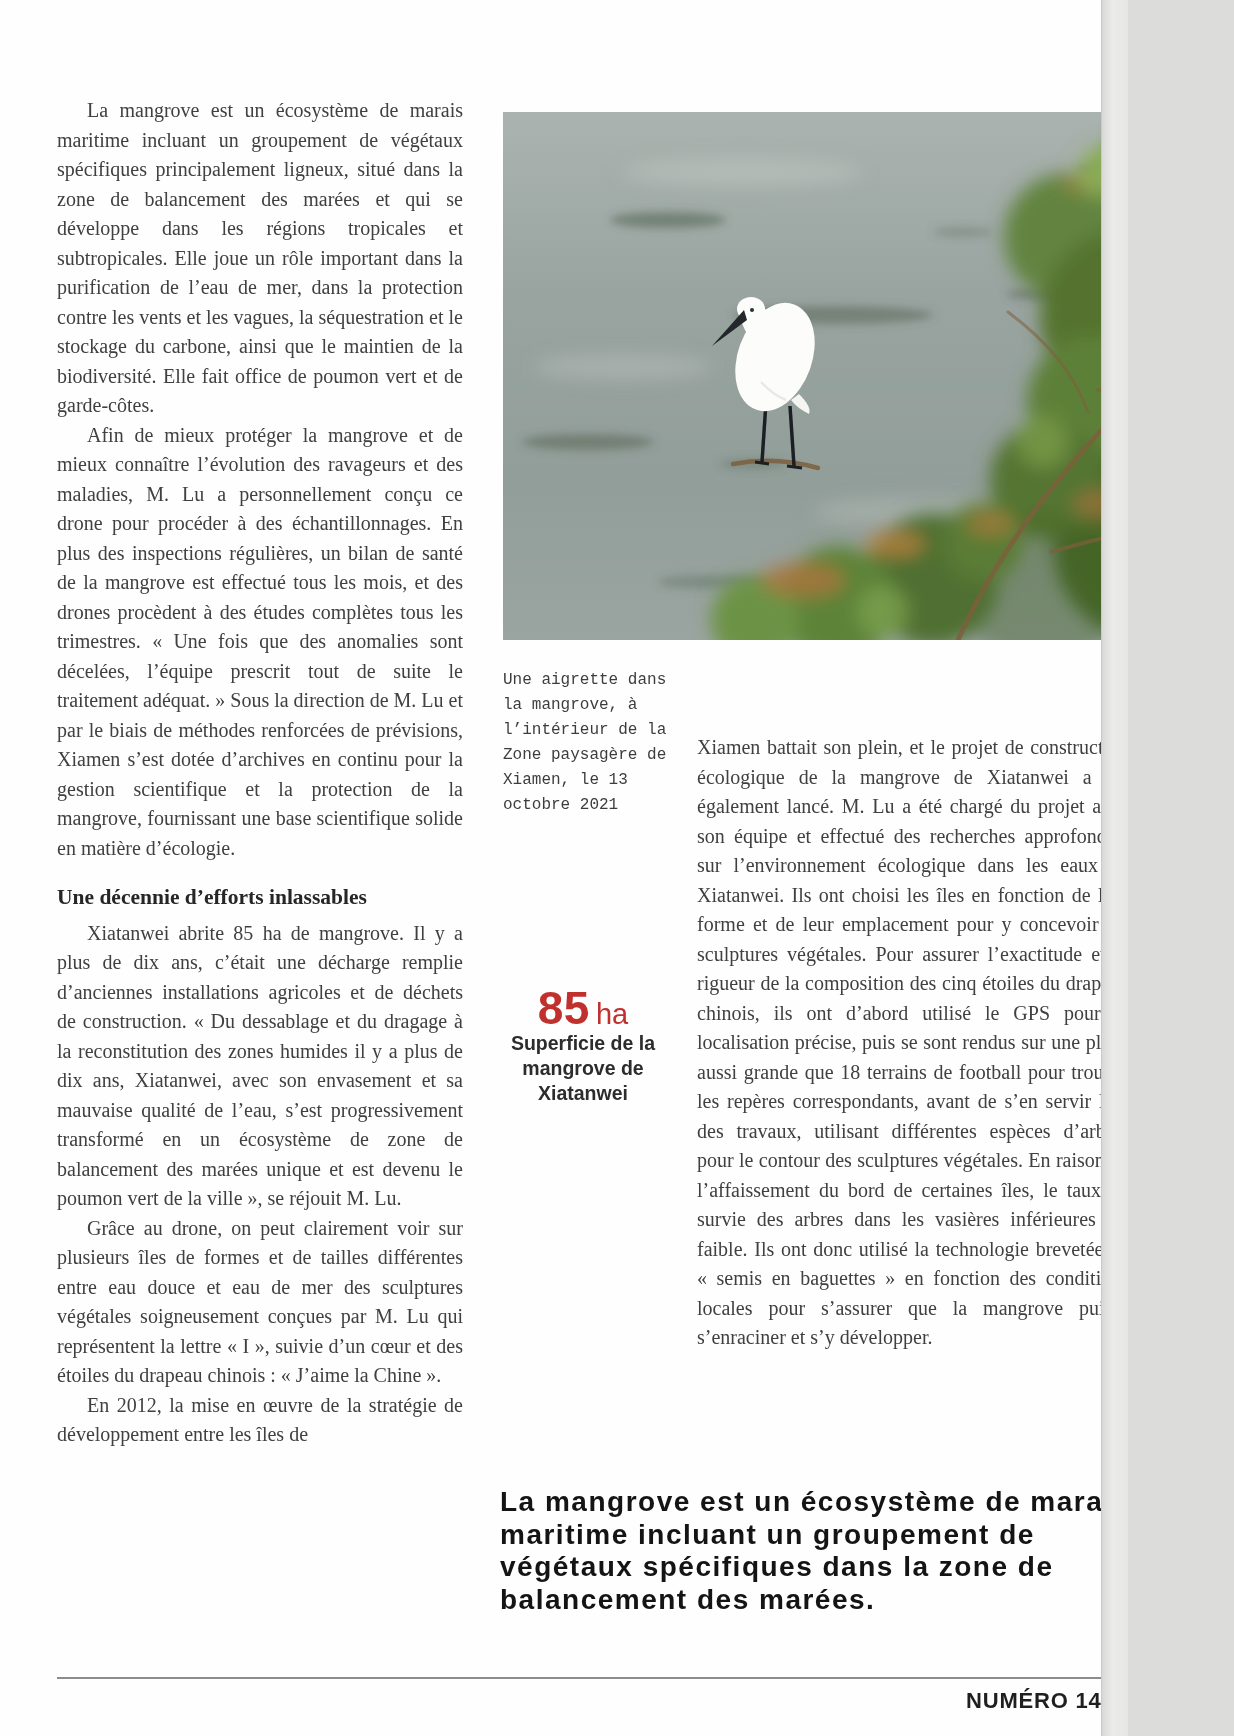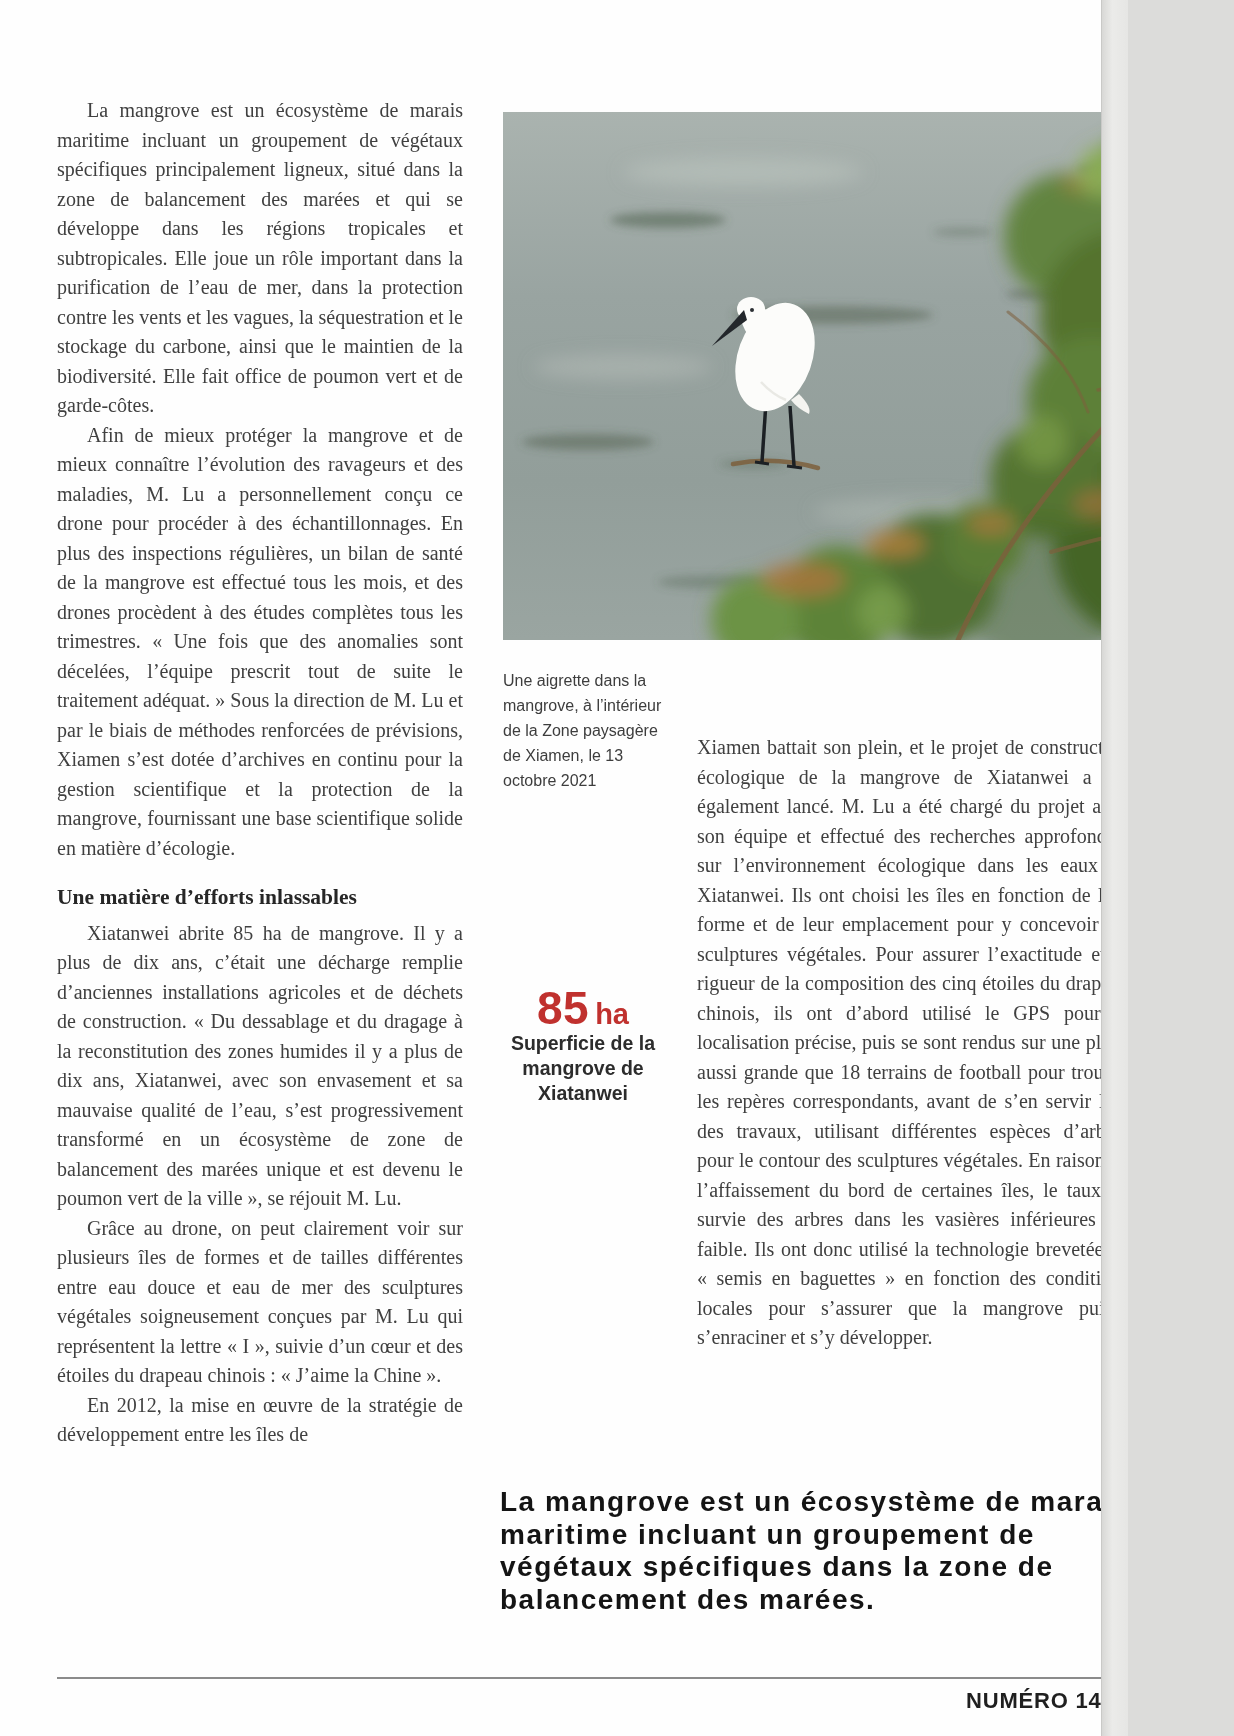--- a/index.html
+++ b/index.html
@@ -39,36 +39,36 @@
   .right-col{left:697px;top:705px;width:432px;margin-top:28px;}
   
   .photo{
     position:absolute;left:503px;top:112px;width:705px;height:528px;
     overflow:hidden;background:#98a29e;
   }
   .photo svg{display:block;width:100%;height:100%;}
   
   .caption{
     position:absolute;left:503px;top:668px;width:172px;
-    font-family:Liberation Sans, sans-serif;
+    font-family:Liberation Mono, monospace;
     font-size:16px;line-height:25px;color:#3d3d3d;
     text-align:left;
   }
   
   .stat{
     position:absolute;left:478px;top:986px;width:210px;
     text-align:center;
     font-family:"Liberation Sans","DejaVu Sans",sans-serif;
   }
   .stat .value{
     color:#c0312e;font-weight:800;font-size:46px;line-height:44px;
     letter-spacing:0.5px;
   }
   .stat .unit{
-    color:#c0312e;font-weight:700;font-size:29px;margin-left:6px;
+    color:#c0312e;font-weight:400;font-size:29px;margin-left:6px;
   }
   .stat .label{
     font-size:19.5px;line-height:25px;font-weight:700;color:#2c2c2c;
     font-stretch:condensed;
   }
   
   .pull-quote{
     position:absolute;left:500px;top:1486px;width:648px;
     font-family:"Liberation Sans","DejaVu Sans",sans-serif;
     font-weight:800;font-size:28px;line-height:32.5px;
@@ -90,21 +90,21 @@
   .footer .pageno{font-size:12px;font-weight:400;margin-left:5px;}
 </style>
 </head>
 <body>
 
 <div class="page">
 
   <div class="col left-col">
     <p>La mangrove est un écosystème de marais maritime incluant un groupement de végétaux spécifiques principalement ligneux, situé dans la zone de balancement des marées et qui se développe dans les régions tropicales et subtropicales. Elle joue un rôle important dans la purification de l’eau de mer, dans la protection contre les vents et les vagues, la séquestration et le stockage du carbone, ainsi que le maintien de la biodiversité. Elle fait office de poumon vert et de garde-côtes.</p>
     <p>Afin de mieux protéger la mangrove et de mieux connaître l’évolution des ravageurs et des maladies, M. Lu a personnellement conçu ce drone pour procéder à des échantillonnages. En plus des inspections régulières, un bilan de santé de la mangrove est effectué tous les mois, et des drones procèdent à des études complètes tous les trimestres. « Une fois que des anomalies sont décelées, l’équipe prescrit tout de suite le traitement adéquat. » Sous la direction de M. Lu et par le biais de méthodes renforcées de prévisions, Xiamen s’est dotée d’archives en continu pour la gestion scientifique et la protection de la mangrove, fournissant une base scientifique solide en matière d’écologie.</p>
-    <h2>Une matière d’efforts inlassables</h2>
+    <h2>Une décennie d’efforts inlassables</h2>
     <p>Xiatanwei abrite 85 ha de mangrove. Il y a plus de dix ans, c’était une décharge remplie d’anciennes installations agricoles et de déchets de construction. « Du dessablage et du dragage à la reconstitution des zones humides il y a plus de dix ans, Xiatanwei, avec son envasement et sa mauvaise qualité de l’eau, s’est progressivement transformé en un écosystème de zone de balancement des marées unique et est devenu le poumon vert de la ville », se réjouit M. Lu.</p>
     <p>Grâce au drone, on peut clairement voir sur plusieurs îles de formes et de tailles différentes entre eau douce et eau de mer des sculptures végétales soigneusement conçues par M. Lu qui représentent la lettre « I », suivie d’un cœur et des étoiles du drapeau chinois : « J’aime la Chine ».</p>
     <p>En 2012, la mise en œuvre de la stratégie de développement entre les îles de</p>
   </div>
 
   <div class="photo">
     <svg viewBox="0 0 705 528" preserveAspectRatio="none">
       <defs>
         <linearGradient id="water" x1="0" y1="0" x2="0" y2="1">
           <stop offset="0" stop-color="#aab3af"></stop>

